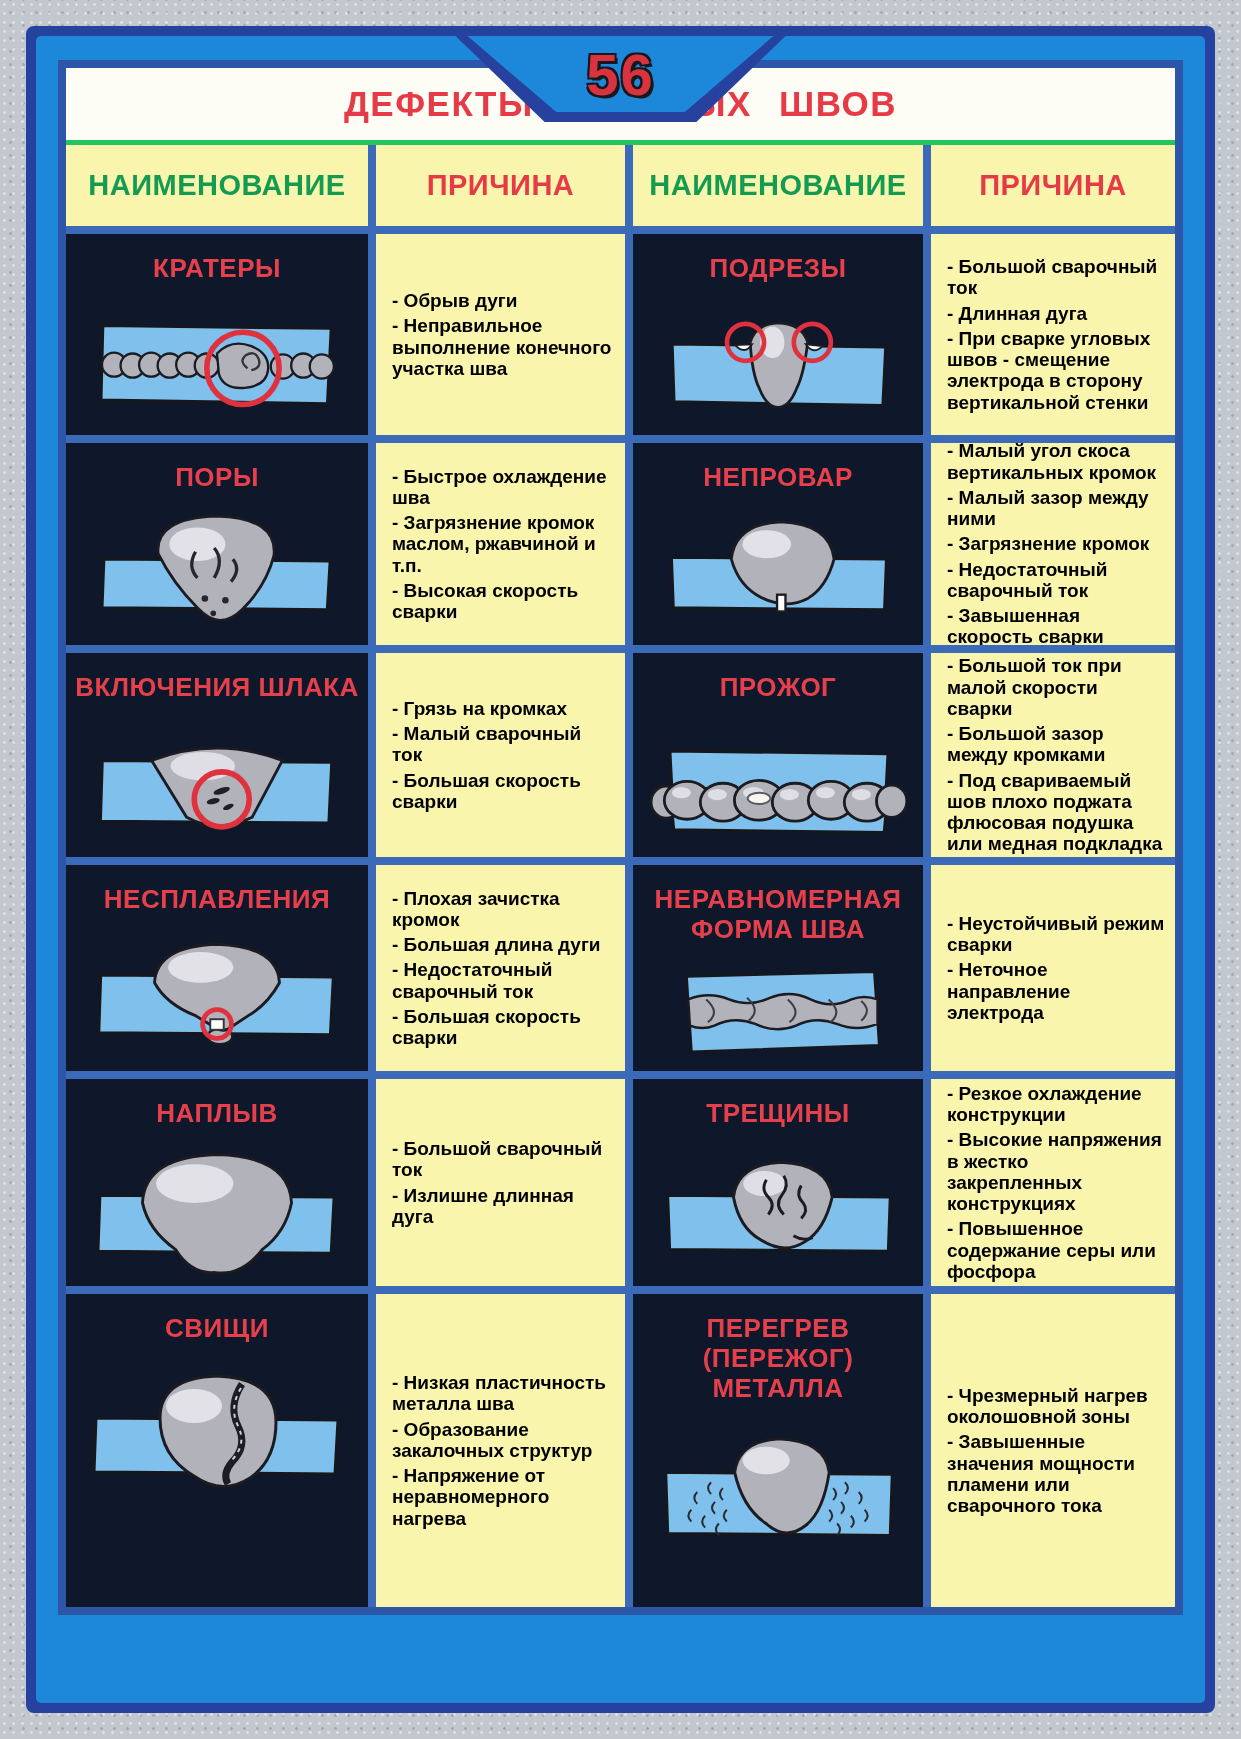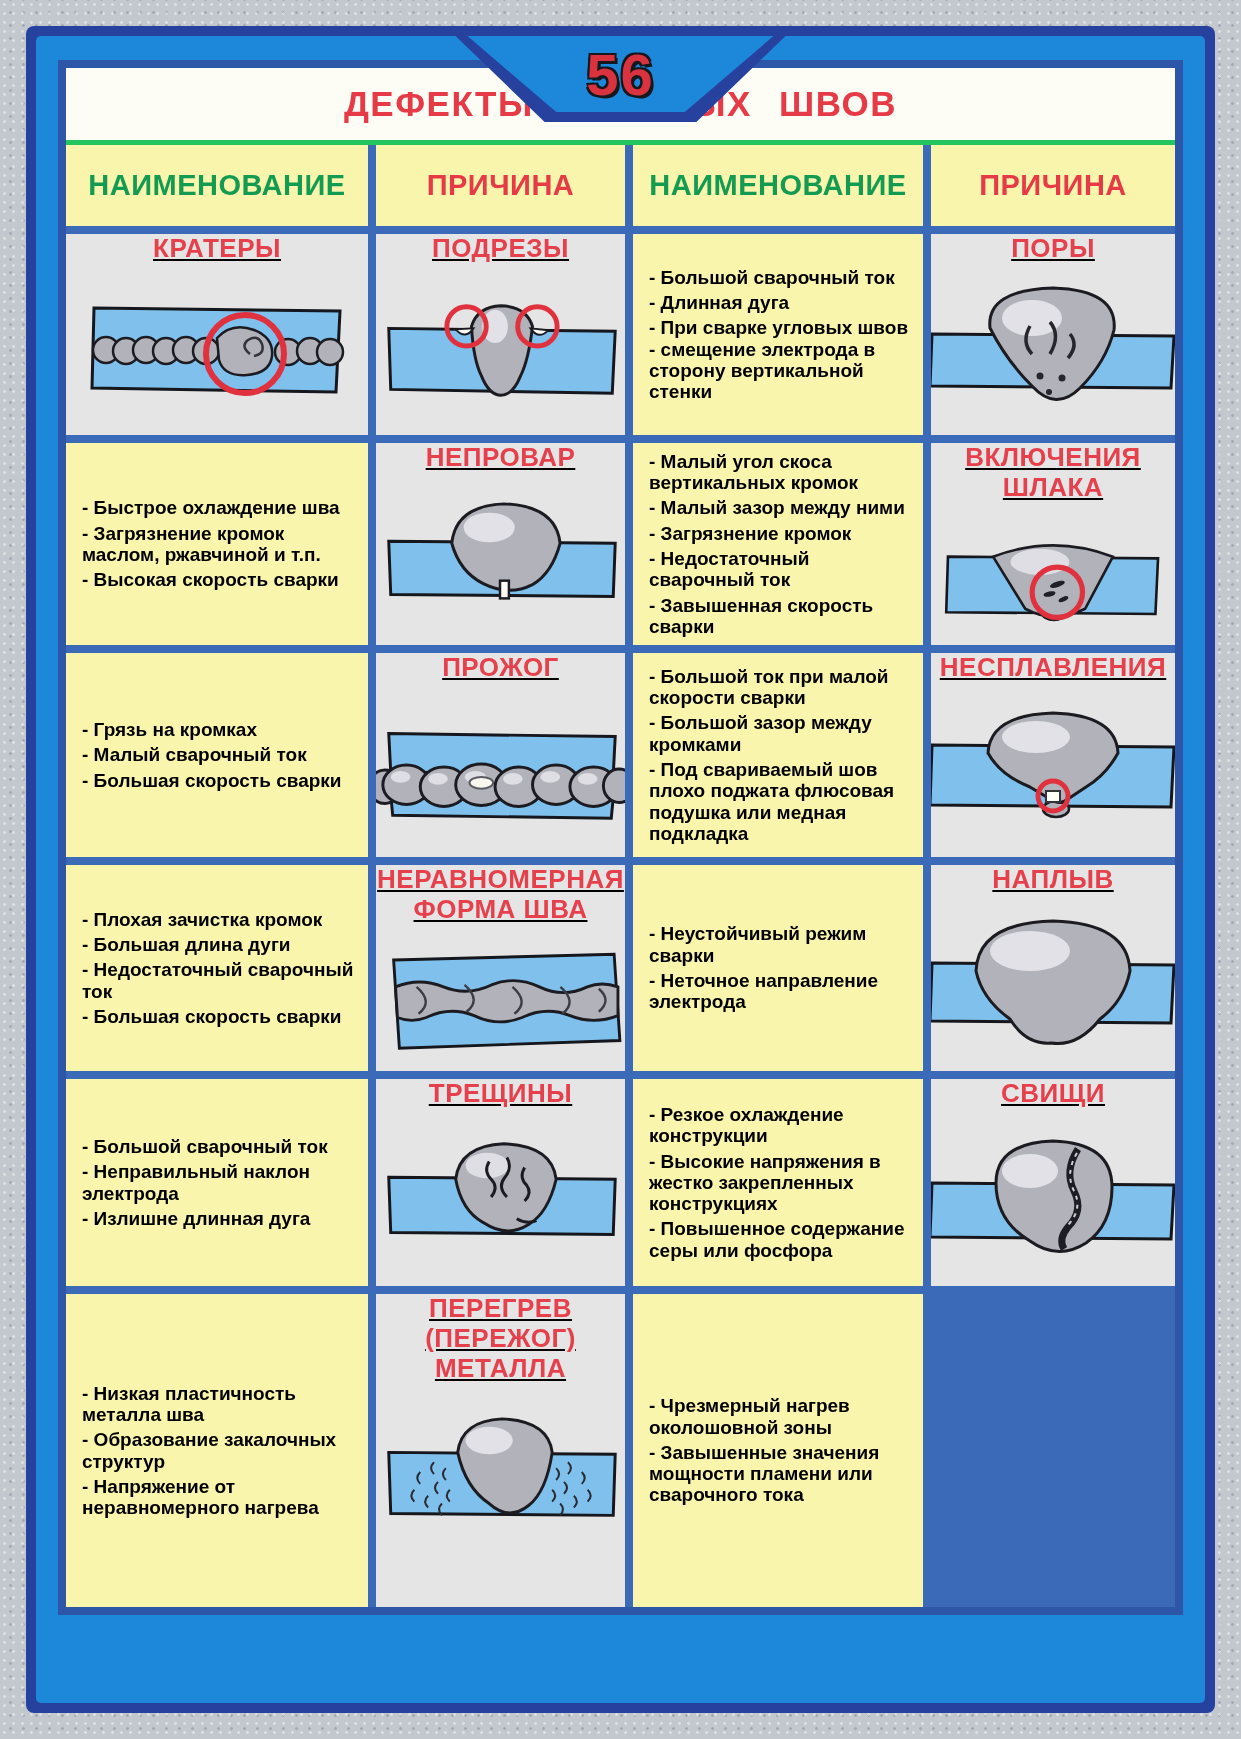--- a/index.html
+++ b/index.html
@@ -33,21 +33,21 @@
   .table{position:absolute;left:0;right:0;top:72px;bottom:0;
     display:grid;grid-template-columns:302px 249px 290px 1fr;
     grid-template-rows:81px 201px 202px 204px 206px 207px 1fr;
     gap:8px;background:#3a6ab8;border-top:5px solid #22c55e;}
 
   .hcell{background:#faf5ad;display:flex;align-items:center;justify-content:center;
     font-weight:bold;font-size:29px;letter-spacing:.5px;}
   .hcell.green{color:#149b52}
   .hcell.red{color:#e63b47}
 
-  .ncell{background:#e5e5e5;display:flex;flex-direction:column;align-items:center;overflow:hidden;text-decoration:underline;}
+  .ncell{background:#0f172a;display:flex;flex-direction:column;align-items:center;padding-top:20px;overflow:hidden;}
   .nname{color:#e6404c;font-weight:bold;font-size:26px;text-align:center;letter-spacing:.5px;line-height:1.15;padding:0 8px;}
   .nart{margin-top:12px;}
 
   .ccell{background:#faf5ad;display:flex;flex-direction:column;justify-content:center;
     padding:4px 10px 4px 16px;color:#000000;font-weight:bold;font-size:19px;line-height:1.12;overflow:hidden;}
   .cline{margin:2px 0;}
 </style>
 </head>
 <body>
 
@@ -77,20 +77,24 @@
                   <circle cx="104" cy="74" r="13"></circle>
                   <circle cx="124" cy="75" r="13"></circle>
                 <circle cx="206" cy="76" r="13"></circle>
                   <circle cx="228" cy="75" r="13"></circle>
                   <circle cx="248" cy="76" r="13"></circle>
                 <path d="M135,62 Q150,46 172,54 Q192,62 190,80 Q188,97 165,99 Q142,101 137,84 Z"></path>
               </g>
               <path d="M168,78 q-10,-8 -2,-14 q10,-6 14,4 q3,10 -8,12" fill="none" stroke="#33333a" stroke-width="2.5"></path>
               <circle cx="163" cy="78" r="39" fill="none" stroke="#e0323e" stroke-width="6"></circle>
             </svg>
+          </div>
+          <div class="ccell">
+            <div class="cline">- Обрыв дуги</div>
+            <div class="cline">- Неправильное выполнение конечного участка шва</div>
           </div>
           <div class="ncell">
             <div class="nname">ПОДРЕЗЫ</div>
             <svg class="nart" width="256" height="150" viewBox="0 0 260 150">
               <path d="M16,52 L246,55 L243,118 L18,114 Z" fill="#7fc0ec" stroke="#15171c" stroke-width="3"></path>
               <path d="M100,50 Q106,30 130,29 Q156,30 162,50 Q158,84 150,100 Q142,120 130,120 Q118,120 110,100 Q102,84 100,50 Z" fill="#b2b2ba" stroke="#1b1b21" stroke-width="3"></path>
               <ellipse cx="124" cy="50" rx="13" ry="17" fill="#e9e9ef" opacity=".85"></ellipse>
               <path d="M84,53 Q94,64 102,52 Z" fill="#fffef9" stroke="#1b1b21" stroke-width="2"></path>
               <path d="M160,52 Q168,64 178,54 Z" fill="#fffef9" stroke="#1b1b21" stroke-width="2"></path>
               <circle cx="95" cy="50" r="20" fill="none" stroke="#e0323e" stroke-width="5"></circle>
@@ -232,21 +236,20 @@
           <div class="ncell">
             <div class="nname">НАПЛЫВ</div>
             <svg class="nart" width="272" height="150" viewBox="0 0 270 150">
               <path d="M14,56 L256,58 L253,116 L12,114 Z" fill="#7fc0ec" stroke="#15171c" stroke-width="3"></path>
               <path d="M58,64 Q60,16 135,14 Q210,16 212,64 Q206,94 182,112 Q160,140 133,136 Q108,138 92,112 Q64,92 58,64 Z" fill="#b2b2ba" stroke="#1b1b21" stroke-width="3"></path>
               <ellipse cx="112" cy="44" rx="40" ry="20" fill="#e9e9ef" opacity=".85"></ellipse>
             </svg>
           </div>
           <div class="ccell">
             <div class="cline">- Большой сварочный ток</div>
-            <div class="cline">- Неправильный наклон электрода</div>
             <div class="cline">- Излишне длинная дуга</div>
           </div>
           <div class="ncell">
             <div class="nname">ТРЕЩИНЫ</div>
             <svg class="nart" width="256" height="150" viewBox="0 0 260 150">
               <path d="M16,56 L246,58 L244,114 L18,112 Z" fill="#7fc0ec" stroke="#15171c" stroke-width="3"></path>
               <path d="M84,58 Q88,24 133,22 Q182,24 186,58 Q178,92 158,104 Q136,118 112,102 Q90,90 84,58 Z" fill="#b2b2ba" stroke="#1b1b21" stroke-width="3"></path>
               <ellipse cx="116" cy="44" rx="22" ry="13" fill="#e9e9ef" opacity=".8"></ellipse>
               <g fill="none" stroke="#1b1b21" stroke-width="3">
                 <path d="M118,40 q-6,10 2,18 q8,8 0,18"></path>

